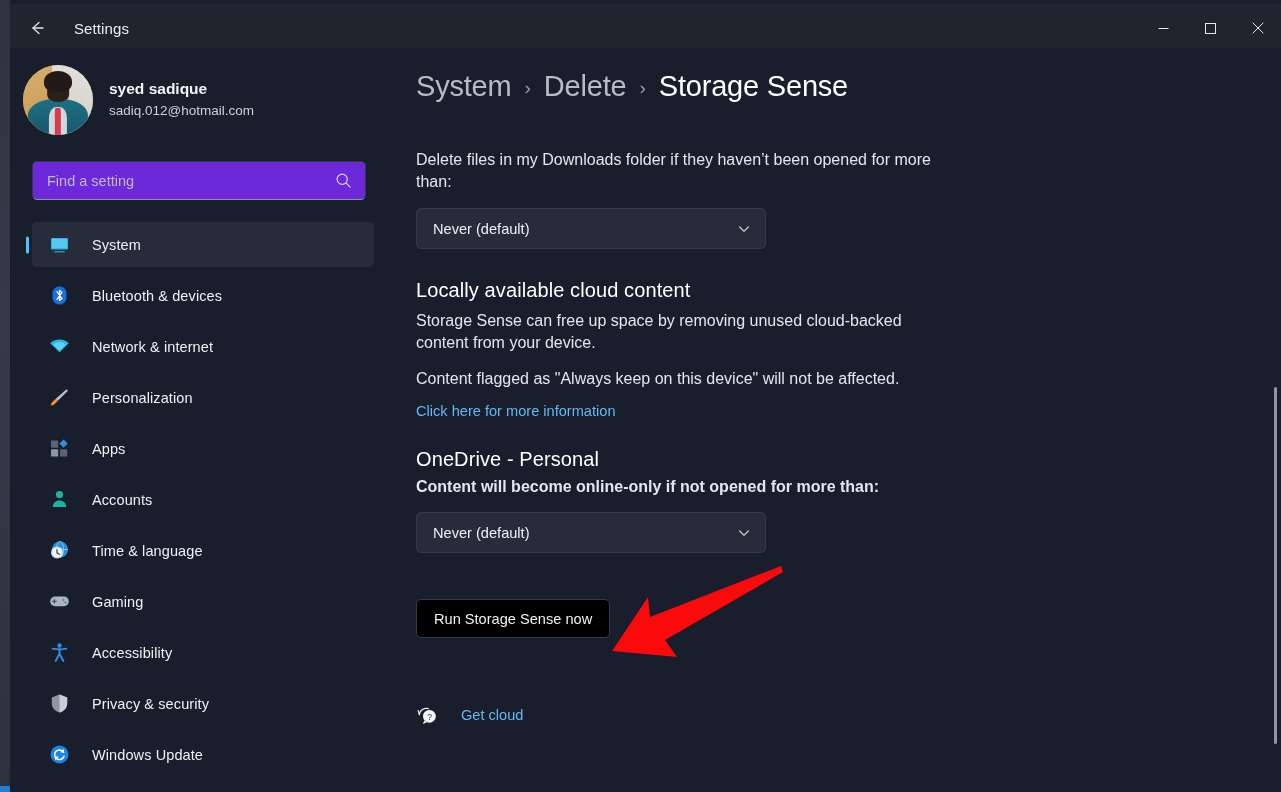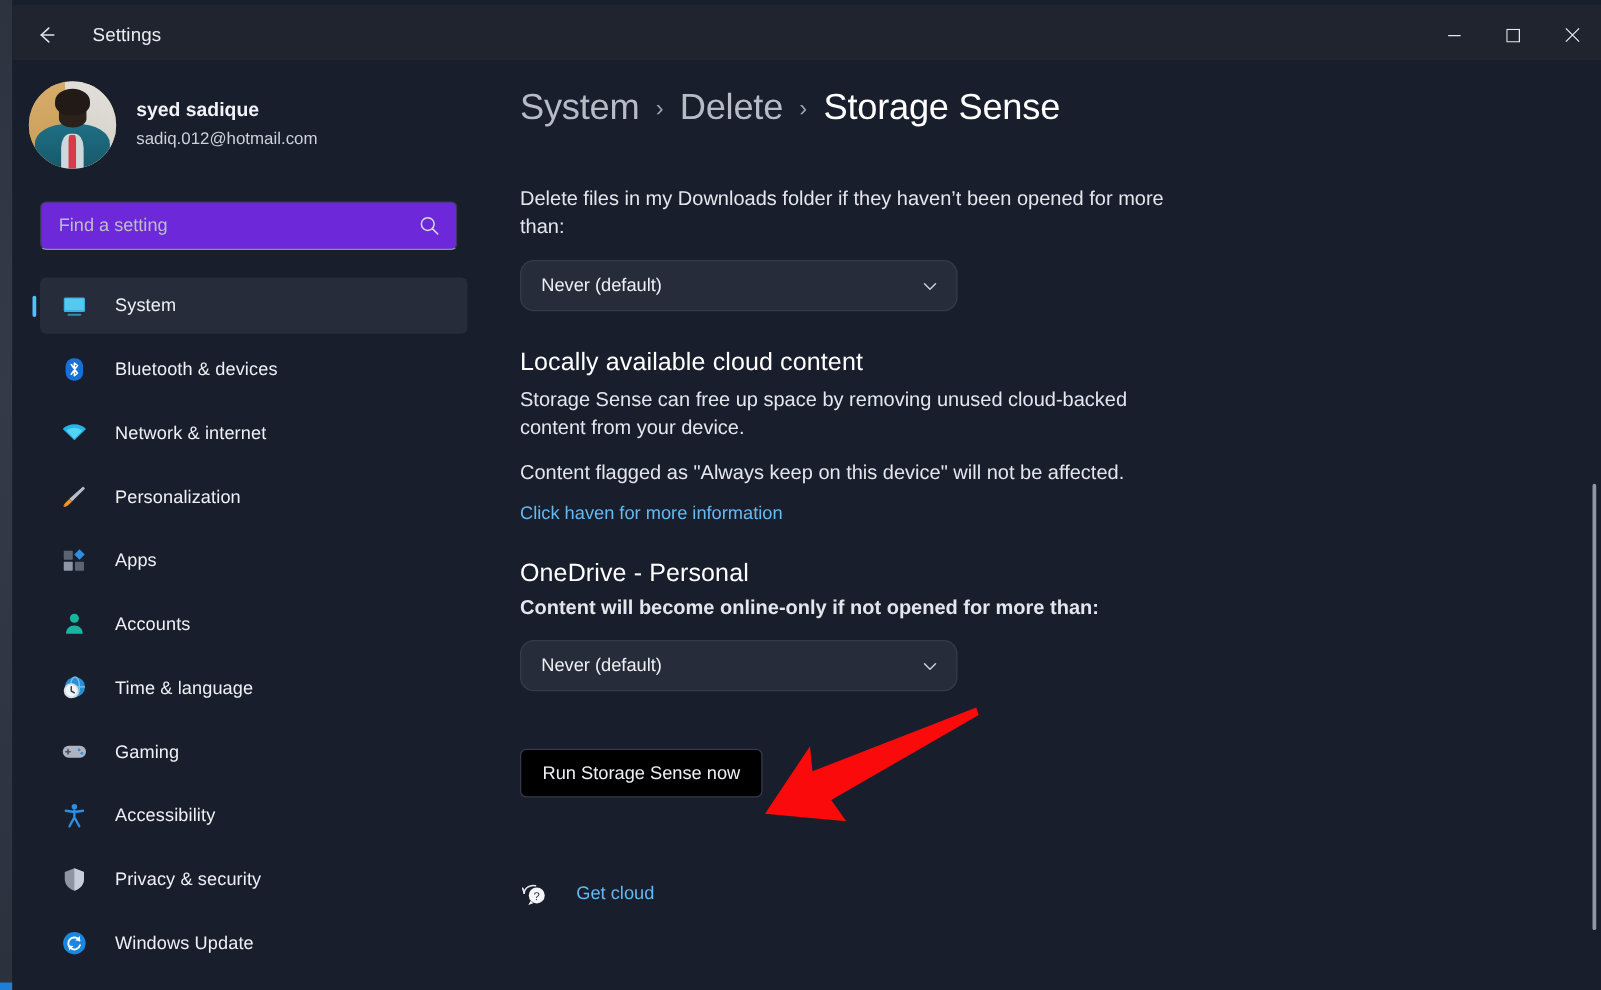--- a/index.html
+++ b/index.html
@@ -239,21 +239,21 @@
     font-size: 14.6px;
     color: #63b9f3;
     line-height: 22px;
     text-decoration: none;
   }
 
   .dropdown {
     width: 350px; height: 41px;
     background: #272c3a;
     border: 1px solid #353b4a;
-    border-radius: 11px;
+    border-radius: 5px;
     display: flex;
     align-items: center;
     justify-content: space-between;
     padding: 0 14px 0 16px;
   }
   .dropdown-value {
     font-size: 14.6px;
     color: #eef0f4;
   }
   .dropdown-chev { color: #c6cad3; display: flex; }
@@ -521,21 +521,21 @@
               <path d="M2.6 5 L7 9.4 L11.4 5" stroke="#c6cad3" stroke-width="1.25" stroke-linecap="round" stroke-linejoin="round"></path>
             </svg>
           </span>
         </div>
       </div>
 
       <div class="section" style="margin-top:30px;">
         <div class="section-title">Locally available cloud content</div>
         <div class="body-text" style="margin-top:8px;">Storage Sense can free up space by removing unused cloud-backed content from your device.</div>
         <div class="body-text" style="margin-top:14px;max-width:560px;">Content flagged as "Always keep on this device" will not be affected.</div>
-        <a class="link" href="#" style="display:inline-block;margin-top:10px;">Click haven for more information</a>
+        <a class="link" href="#" style="display:inline-block;margin-top:10px;">Click here for more information</a>
       </div>
 
       <div class="section" style="margin-top:26px;">
         <div class="sub-title">OneDrive - Personal</div>
         <div class="body-text" style="margin-top:5px;font-weight:bold;">Content will become online-only if not opened for more than:</div>
         <div class="dropdown" style="margin-top:14px;">
           <span class="dropdown-value">Never (default)</span>
           <span class="dropdown-chev">
             <svg width="14" height="14" viewBox="0 0 14 14" fill="none">
               <path d="M2.6 5 L7 9.4 L11.4 5" stroke="#c6cad3" stroke-width="1.25" stroke-linecap="round" stroke-linejoin="round"></path>

